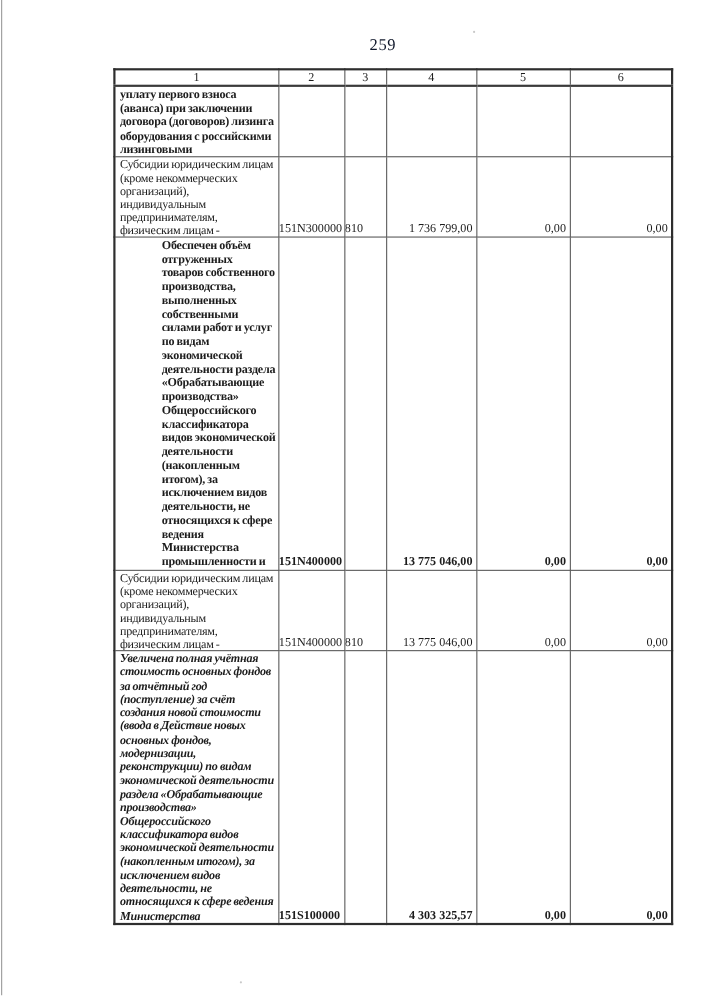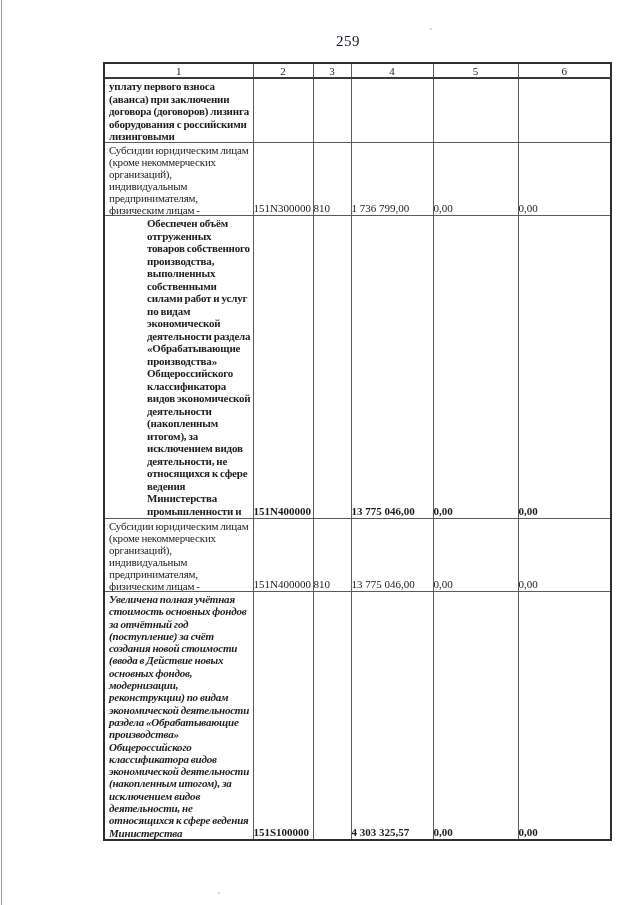--- a/index.html
+++ b/index.html
@@ -92,21 +92,21 @@
   tr.r4 .nm { height: 71px; line-height: 12px; }
   tr.r5 .nm { height: 246px; line-height: 12.3px; font-style: italic; }
   td.c-code, td.c-vid {
     text-align: left;
     vertical-align: bottom;
     line-height: 12.5px;
     white-space: nowrap;
   }
   td.c-code div, td.c-vid div { padding-bottom: 1px; }
   td.c-num {
-    text-align: left;
+    text-align: right;
     vertical-align: bottom;
     line-height: 12.5px;
     white-space: nowrap;
     margin-top: 44px;
   }
   td.c-num div { padding: 0 3px 1px 0; }
   tr.bold td { font-weight: bold; }
 </style>
 </head>
 <body>

